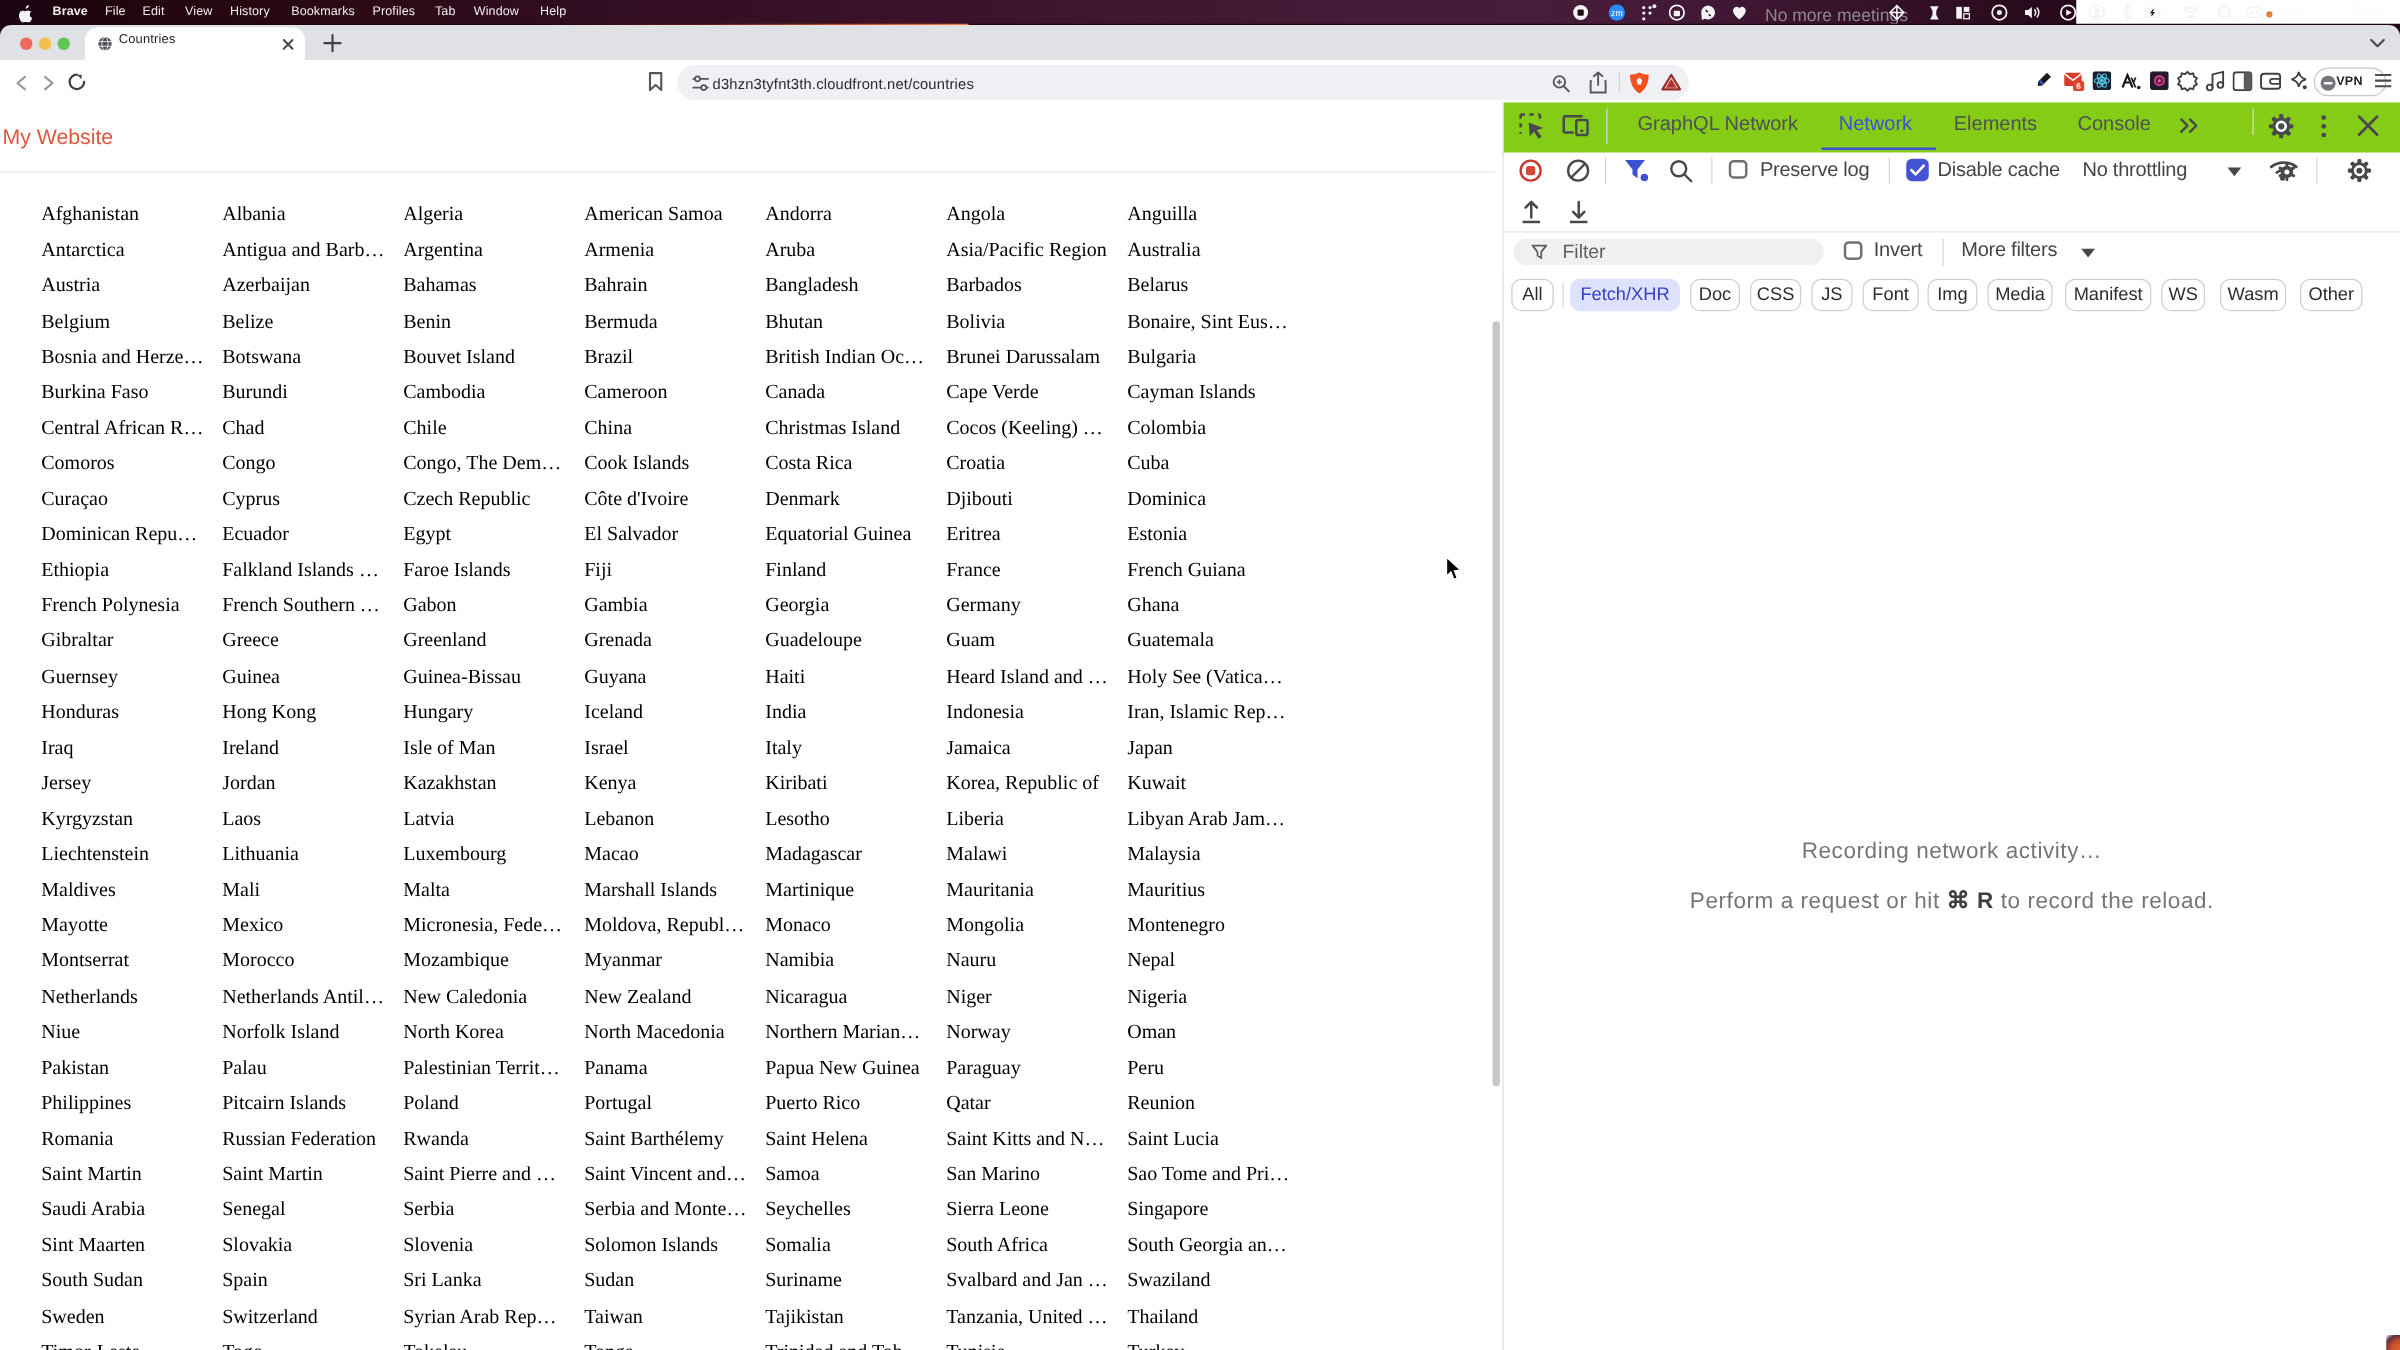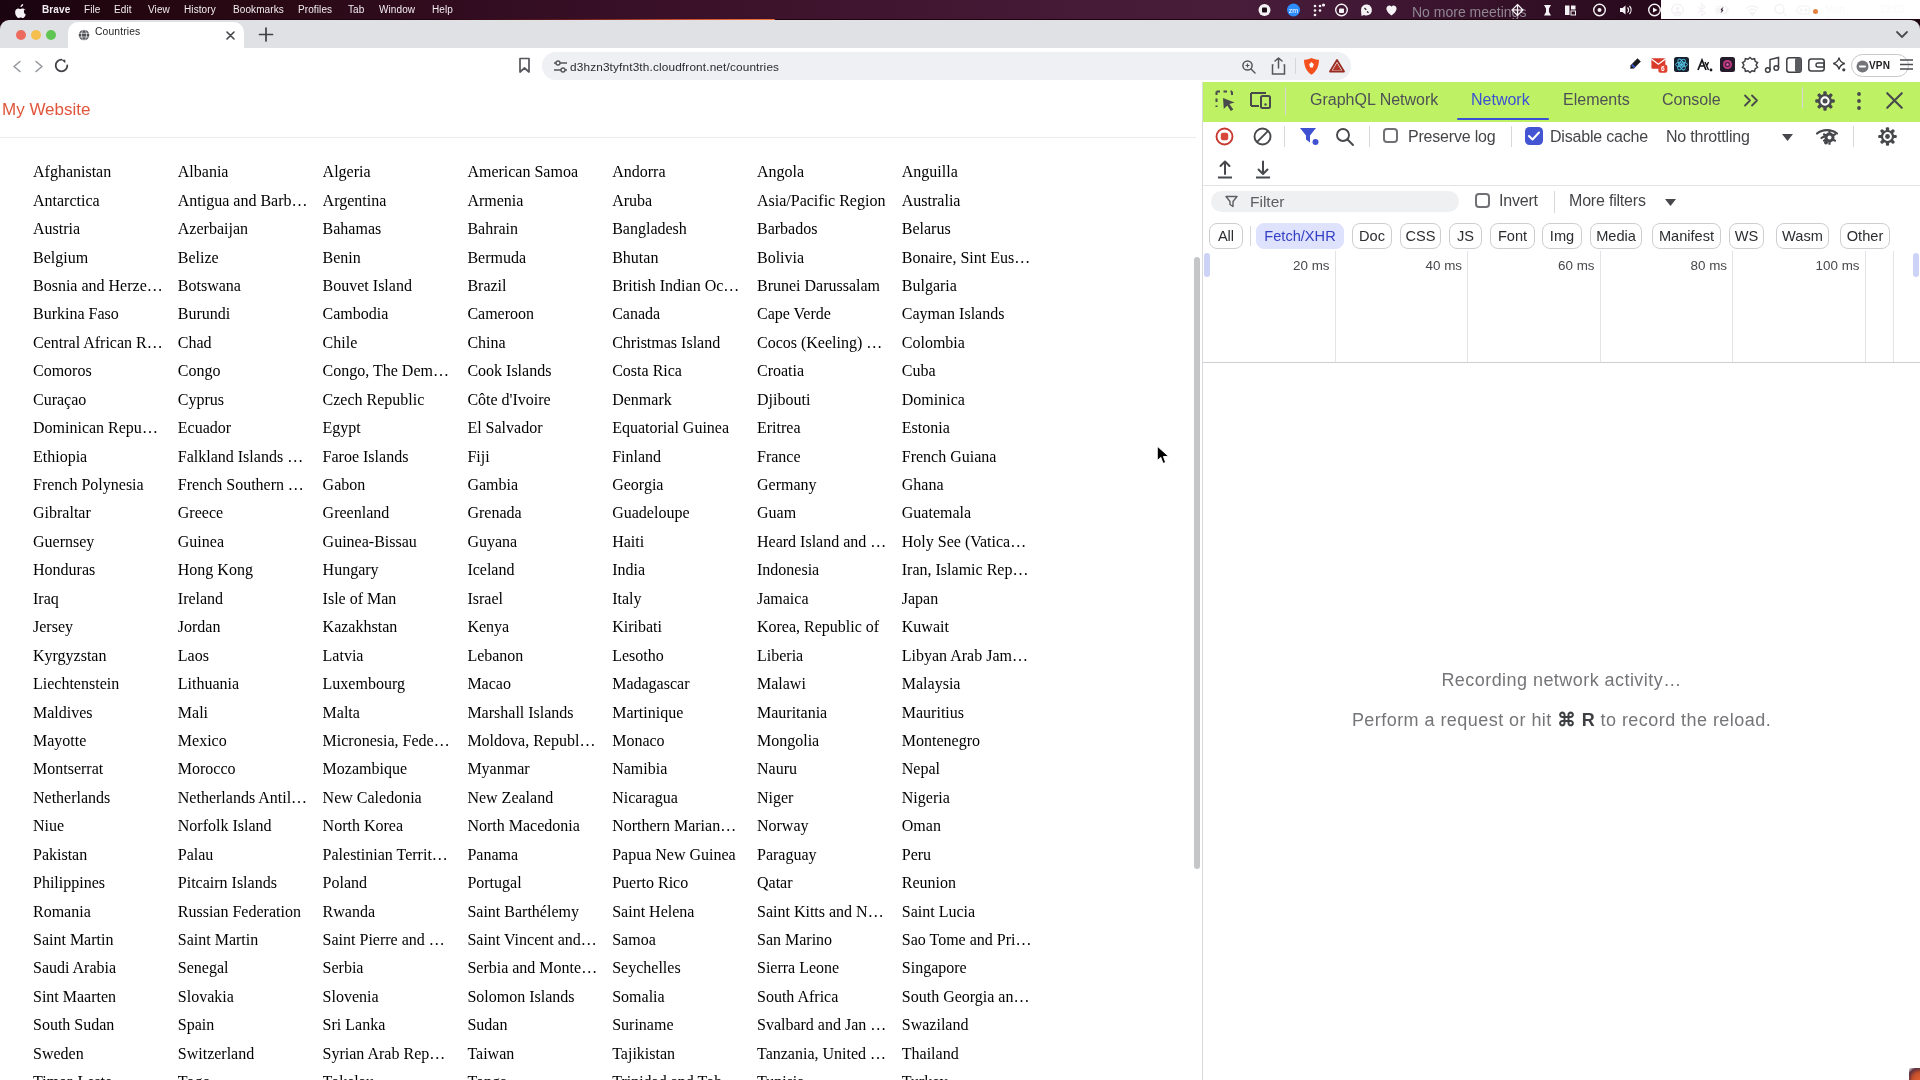--- a/index.html
+++ b/index.html
@@ -43,21 +43,21 @@
   grid-template-columns:repeat(7,144.8px); grid-auto-rows:28.44px;
   font-family:"Liberation Serif", serif; font-size:16px; color:#000; }
 .cc { overflow:hidden; white-space:nowrap; text-overflow:ellipsis;
   padding-right:14.55px; line-height:28.44px; }
 #pagescroll { position:absolute; left:1194px; top:175px; width:6px; height:612px;
   background:#c5c6c8; border-radius:3px; }
 
 
 #dt { left:1203px; top:82px; width:717px; height:998px; background:#fff; color:#454549; font-size:16px; }
 #dt-divider { left:1202px; top:82px; width:1px; height:998px; background:#dadade; }
-#dt-tabs { position:absolute; left:0; top:0; width:717px; height:43px; background:#bef264;
+#dt-tabs { position:absolute; left:0; top:0; width:717px; height:43px; background:#84cc16;
   border-bottom:1px solid #dcdce0; }
 .dtab { position:absolute; top:9px; font-size:16px; color:#4e5055; }
 #dt-net { color:#3b51d4; }
 #dt-net-ul { position:absolute; left:254px; top:35.5px; width:92px; height:2.5px;
   background:#3b51d4; border-radius:2px; }
 .vsep { position:absolute; width:1px; background:#d7d7da; }
 #dt-toolbar { position:absolute; left:0; top:39.5px; width:717px; height:64px; background:#fff;
   border-bottom:1px solid #e4e4e7; }
 .dt-label { position:absolute; font-size:16px; color:#454549; letter-spacing:-.2px; }
 #dt-filterrow { position:absolute; left:0; top:104.5px; width:717px; height:31px; background:#fff; }
@@ -675,35 +675,20 @@
       <div class="chip" style="left:197px;width:41px">CSS</div>
       <div class="chip" style="left:246px;width:33px">JS</div>
       <div class="chip" style="left:287px;width:45px">Font</div>
       <div class="chip" style="left:339px;width:40px">Img</div>
       <div class="chip" style="left:387px;width:52px">Media</div>
       <div class="chip" style="left:449px;width:69px">Manifest</div>
       <div class="chip" style="left:526px;width:35px">WS</div>
       <div class="chip" style="left:573px;width:53px">Wasm</div>
       <div class="chip" style="left:637px;width:50px">Other</div>
       <div class="vsep" style="left:47px;top:144px;height:20px"></div>
-  <div id="overview">
-    <div class="gl" style="left:131.5px"></div>
-        <div class="rlab" style="left:46.5px;width:80px;text-align:right">20 ms</div>
-        <div class="gl" style="left:264px"></div>
-        <div class="rlab" style="left:179px;width:80px;text-align:right">40 ms</div>
-        <div class="gl" style="left:396.5px"></div>
-        <div class="rlab" style="left:311.5px;width:80px;text-align:right">60 ms</div>
-        <div class="gl" style="left:529px"></div>
-        <div class="rlab" style="left:444px;width:80px;text-align:right">80 ms</div>
-        <div class="gl" style="left:661.5px"></div>
-        <div class="rlab" style="left:576.5px;width:80px;text-align:right">100 ms</div>
-        <div class="gl" style="left:690px"></div>
-    <div class="handle" style="left:1px"></div>
-    <div class="handle" style="left:710px"></div>
-  </div>
   <div id="dt-msg">
     <div style="font-size:18px;letter-spacing:.45px">Recording network activity…</div>
     <div style="font-size:18px;letter-spacing:.45px;margin-top:18px">Perform a request or hit <b style="color:#3e3f42;font-size:18.5px">⌘</b> <b style="color:#3e3f42">R</b> to record the reload.</div>
   </div>
 </div>
 
 <svg class="abs" id="cursor" width="15" height="21" viewBox="0 0 15 21">
   <path d="M1.2 0.8 L1.2 16 L4.8 12.6 L7 18.6 L9.8 17.5 L7.6 11.7 L12.6 11.2 Z" fill="#000" stroke="#fff" stroke-width="1.1"></path>
 </svg>
 <div class="abs" id="corner"></div>

